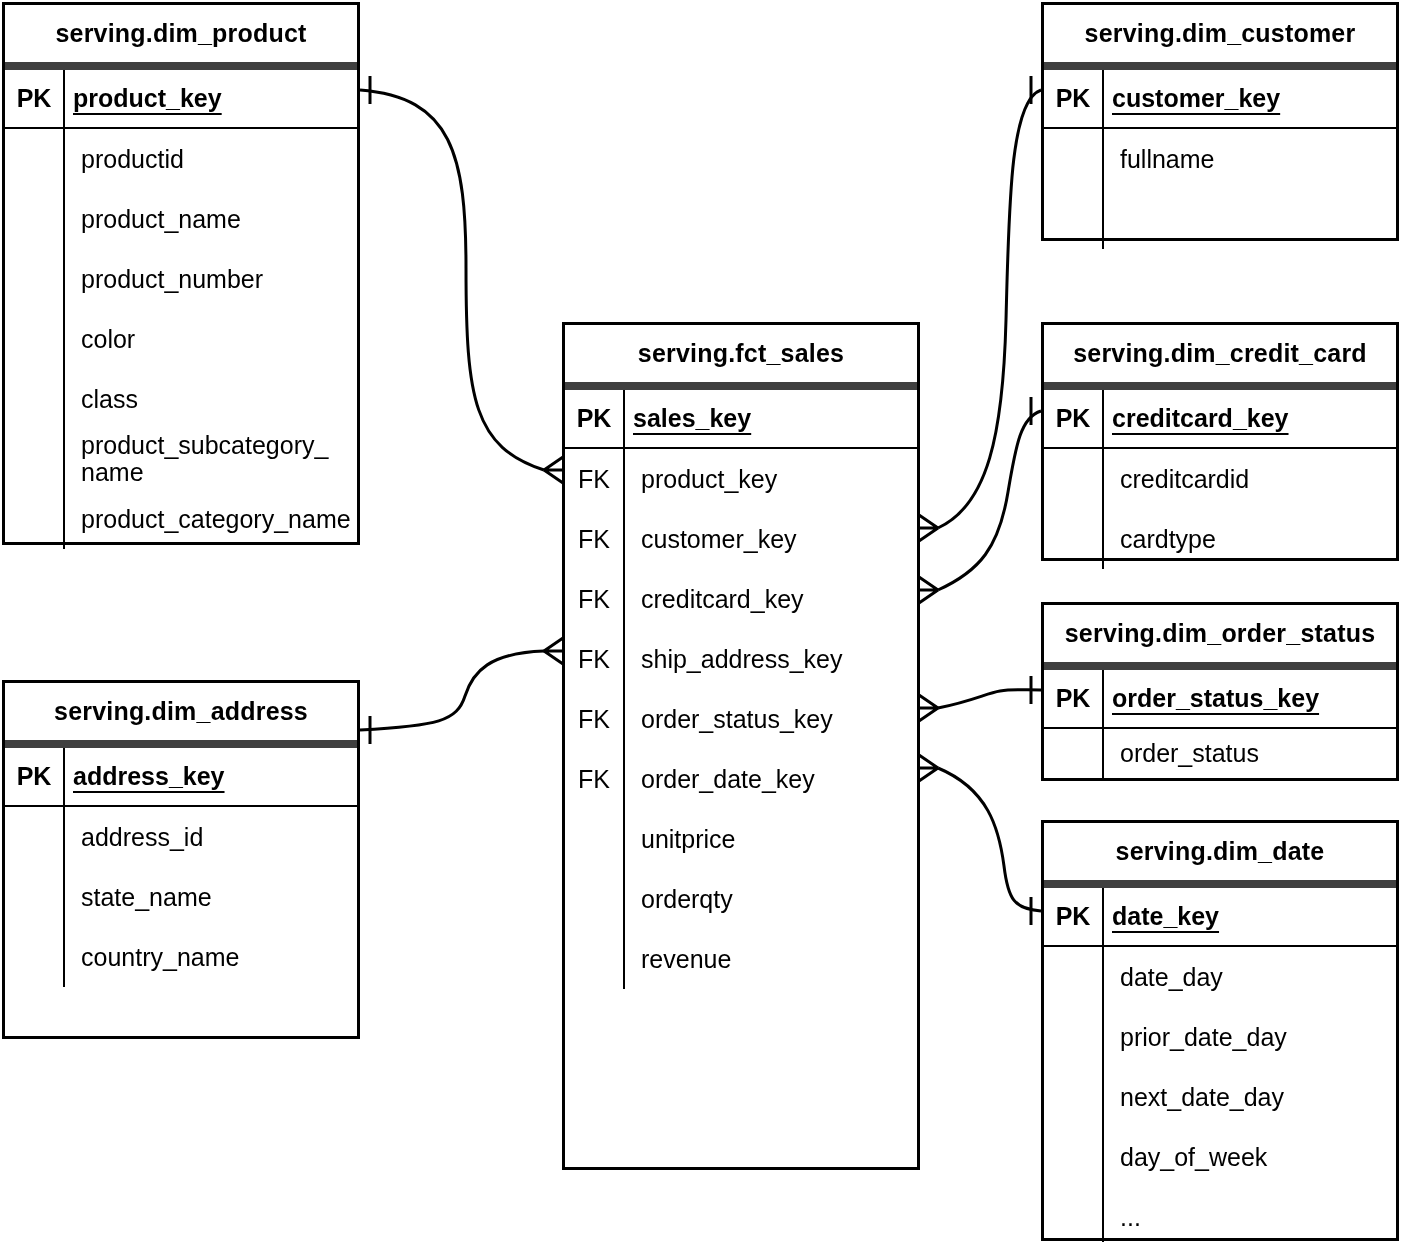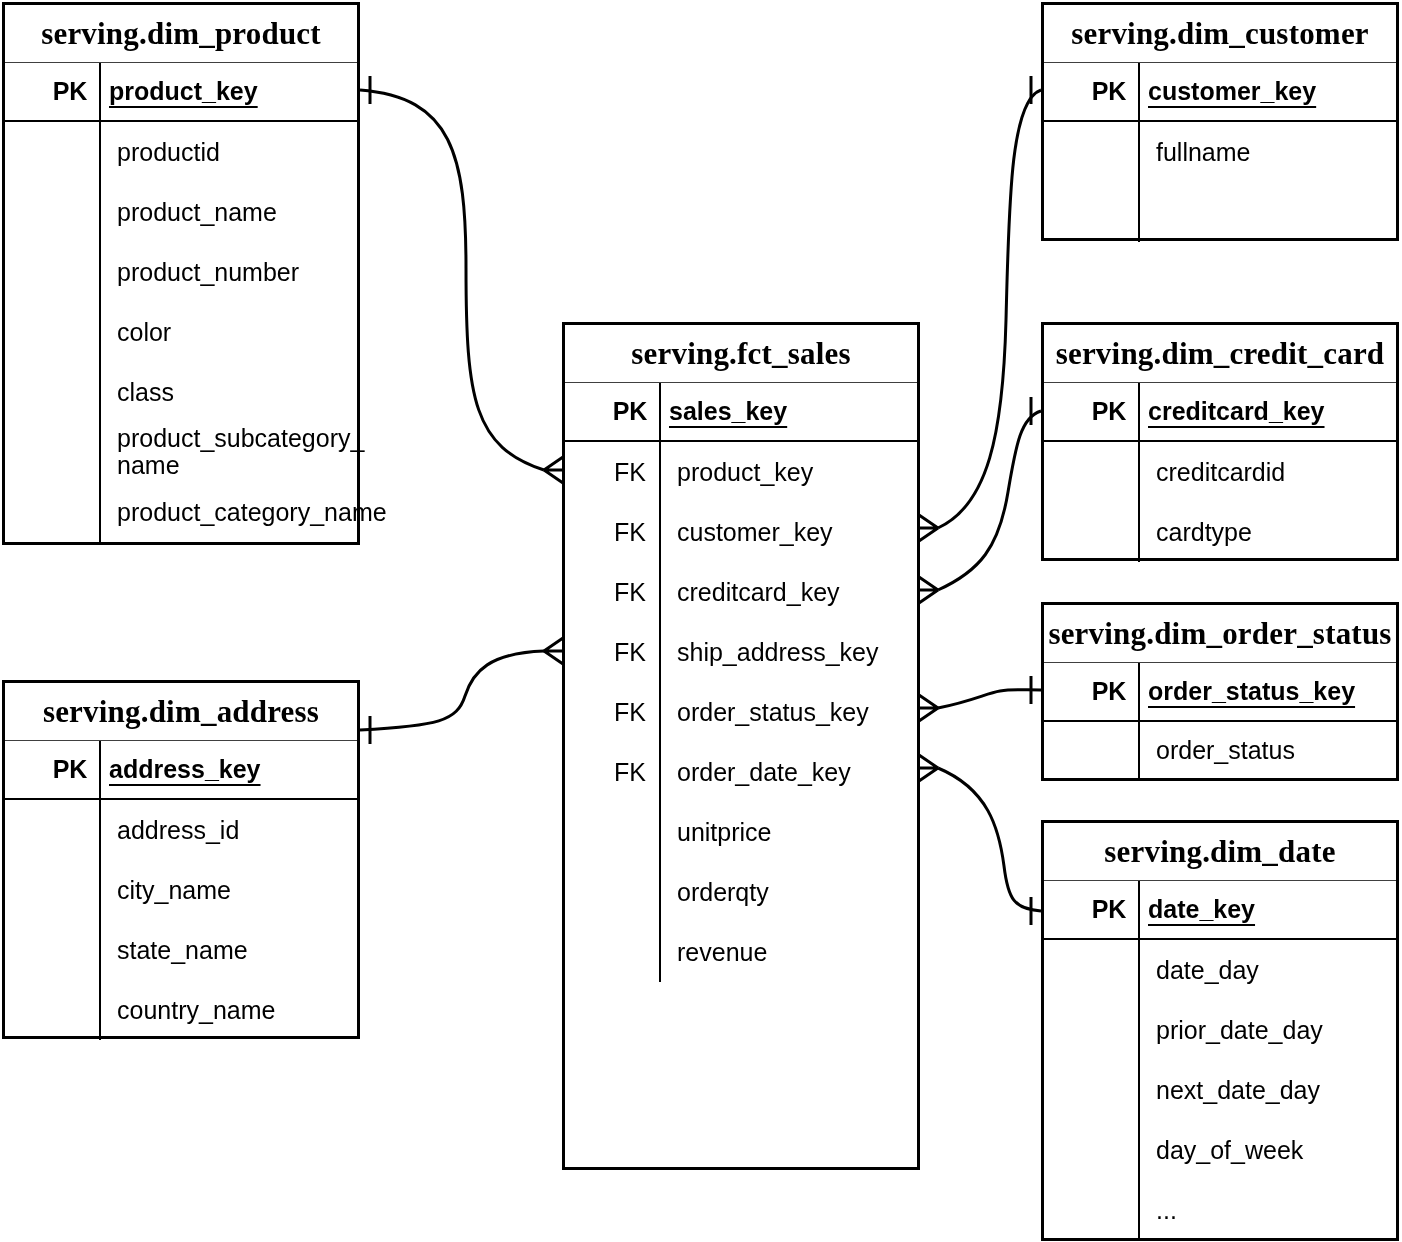--- a/index.html
+++ b/index.html
@@ -6,26 +6,26 @@
   .canvas{
     position:relative;width:1402px;height:1242px;background:#ffffff;
     font-family:"Liberation Sans",sans-serif;color:#000;overflow:hidden;
   }
   .tbl{
     position:absolute;border:3px solid #000;background:#fff;
     box-sizing:border-box;display:flex;flex-direction:column;
   }
   .tbl-title{
     height:57px;flex:none;display:flex;align-items:center;justify-content:center;
-    font-weight:bold;font-size:31px;border-bottom:1px solid #404040;letter-spacing:0.2px;font-family:Liberation Serif, serif;
+    font-weight:bold;font-size:25px;border-bottom:8px solid #404040;letter-spacing:0.2px;
   }
   .keyrow{display:flex;height:57px;flex:none;border-bottom:2px solid #000;}
   .keycell{
     width:58px;flex:none;border-right:2px solid #000;display:flex;
-    align-items:center;justify-content:center;font-size:25px;padding-left:36px;
+    align-items:center;justify-content:center;font-size:25px;
   }
   .bold{font-weight:bold;}
   .fieldcell{flex:1;display:flex;align-items:center;padding-left:8px;font-size:25px;min-width:0;}
   .pkfield{font-weight:bold;text-decoration:underline;text-decoration-thickness:2px;text-underline-offset:6px;}
   .tbl-body{flex:1;display:flex;flex-direction:column;min-height:0;}
   .brow{display:flex;height:60px;flex:none;}
   .ftext{white-space:pre-line;line-height:27px;margin-left:8px;}
   .rel-layer{position:absolute;left:0;top:0;pointer-events:none;}
   .rel-layer path{stroke:#000;stroke-width:3;fill:none;}
 </style>
@@ -271,26 +271,20 @@
     <div class="tbl-body">
       <div class="brow">
           <div class="keycell"></div>
           <div class="fieldcell">
             <span class="ftext">address_id</span>
           </div>
         </div>
       <div class="brow">
           <div class="keycell"></div>
           <div class="fieldcell">
-            <span class="ftext">city_name</span>
-          </div>
-        </div>
-      <div class="brow">
-          <div class="keycell"></div>
-          <div class="fieldcell">
             <span class="ftext">state_name</span>
           </div>
         </div>
       <div class="brow">
           <div class="keycell"></div>
           <div class="fieldcell">
             <span class="ftext">country_name</span>
           </div>
         </div>
     </div>

